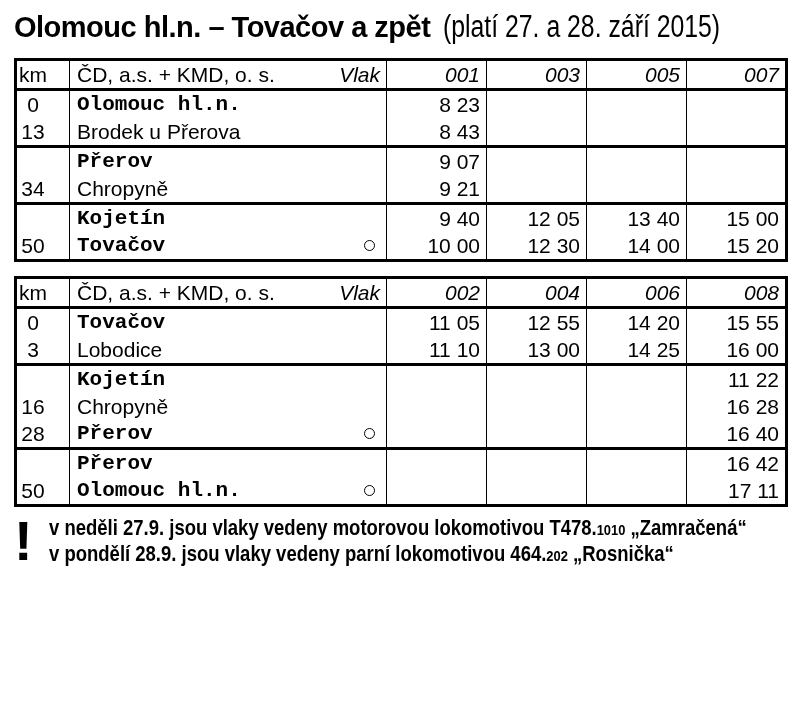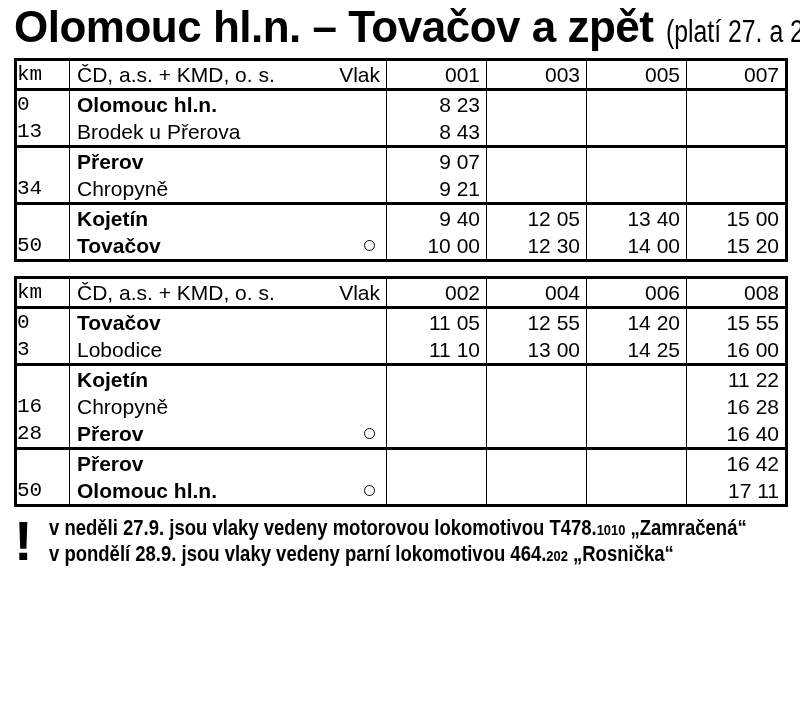--- a/index.html
+++ b/index.html
@@ -7,21 +7,21 @@
     width: 800px; height: 710px;
     background: #ffffff;
     overflow: hidden;
     font-family: "Liberation Sans", sans-serif;
     color: #000;
   }
   .page { padding-top: 4px; }
 
   
   .title { margin: 0 0 0 14px; white-space: nowrap; line-height: 46px; height: 46px; }
-  .t-main { font-size: 44px; font-weight: bold; letter-spacing: -0.5px; }
+  .t-main { font-size: 29px; font-weight: bold; letter-spacing: -0.5px; }
   .t-valid {
     display: inline-block;
     font-size: 31px; font-weight: normal;
     transform: scaleX(0.80); transform-origin: left bottom;
     margin-left: 8px;
     vertical-align: baseline;
   }
 
   
   table.tt {
@@ -34,25 +34,25 @@
   table.tt2 { margin-top: 14px; }
   .tt th, .tt td {
     padding: 0; height: 27px;
     font-size: 21px; font-weight: normal;
     vertical-align: middle;
     border-left: 1.5px solid #000;
     overflow: hidden; white-space: nowrap;
   }
   .tt thead th { border-bottom: 3px solid #000; }
   .tt tr.block-start td { border-top: 3px solid #000; }
-  .tt .km   { text-align: left; padding-right: 20px; font-family: Liberation Mono, monospace; }
+  .tt .km   { text-align: center; padding-right: 20px; }
   .tt .station { text-align: left; padding-left: 7px; position: relative; }
   .tt .time { text-align: right; padding-right: 6px; }
-  .tt .b { font-weight: bold; }
-  .tt .it { }
+  .tt .b { font-weight: bold; font-family: Liberation Mono, monospace; }
+  .tt .it { font-style: italic; }
   .hflex { display: flex; justify-content: space-between; align-items: center; padding-right: 6px; }
   .circle {
     position: absolute; right: 11px; top: 50%;
     width: 9px; height: 9px; margin-top: -6px;
     border: 1.5px solid #000; border-radius: 50%;
   }
 
   
   .notes {
     display: flex; align-items: stretch;

